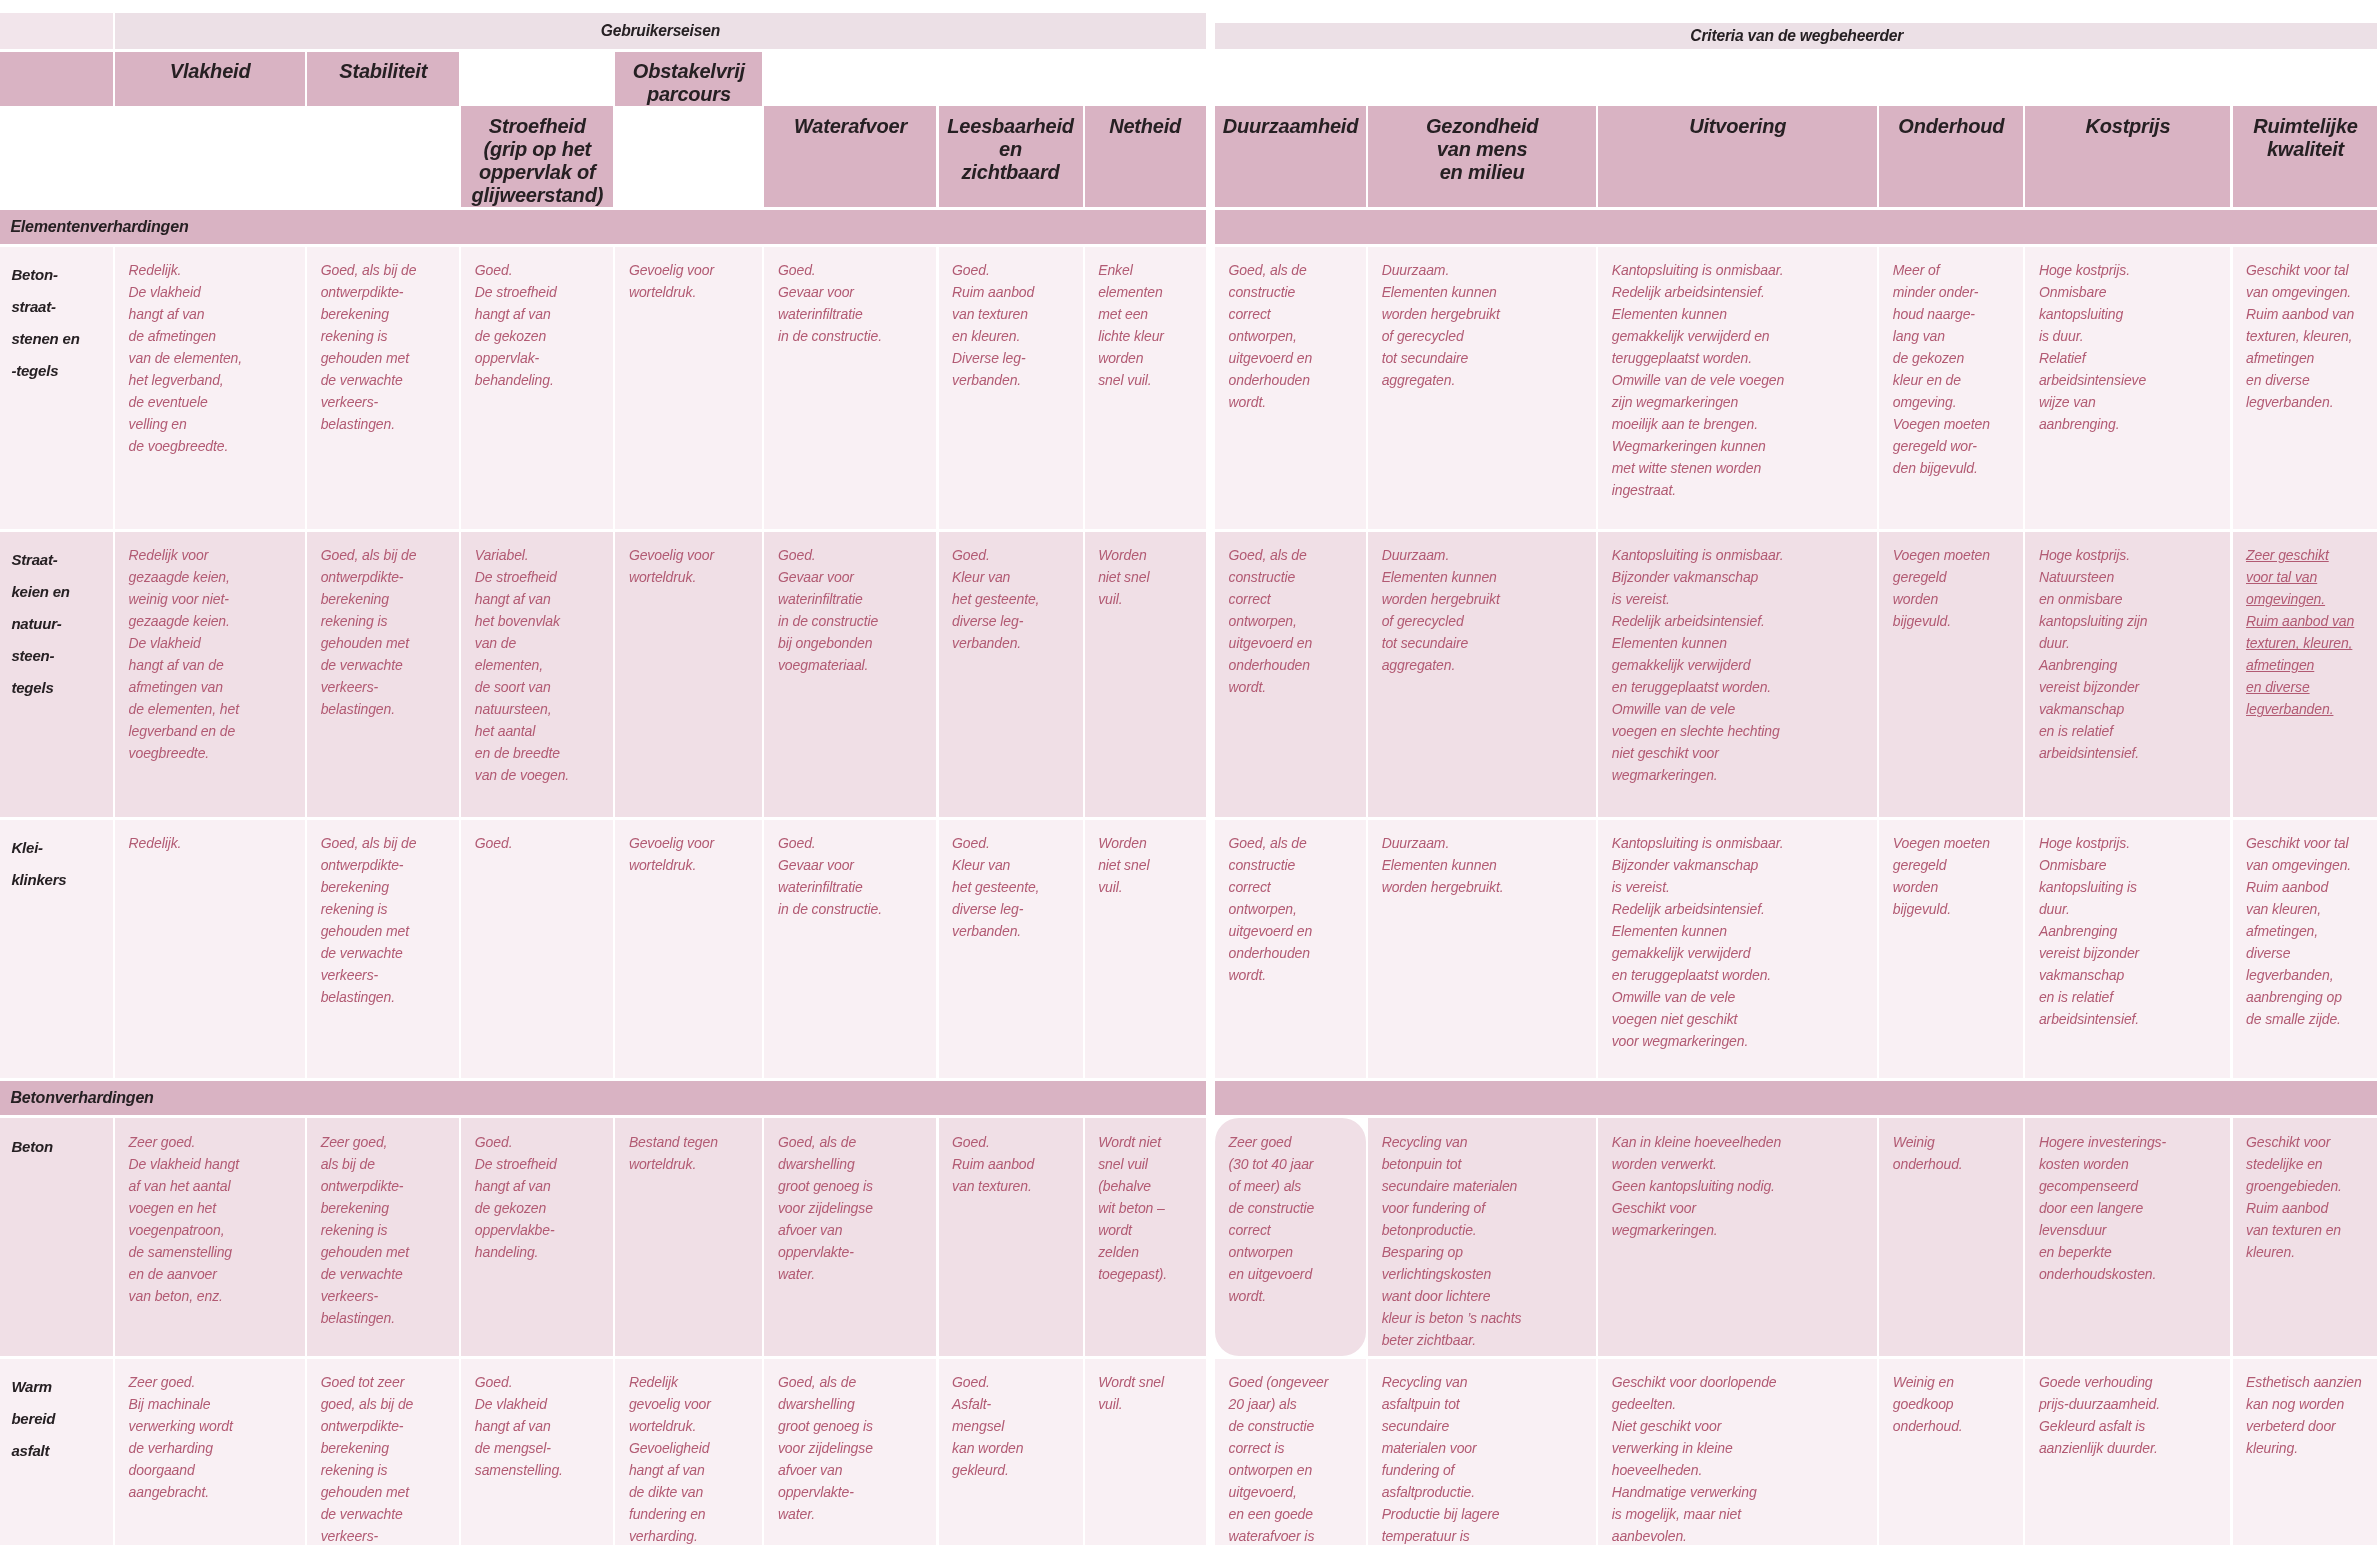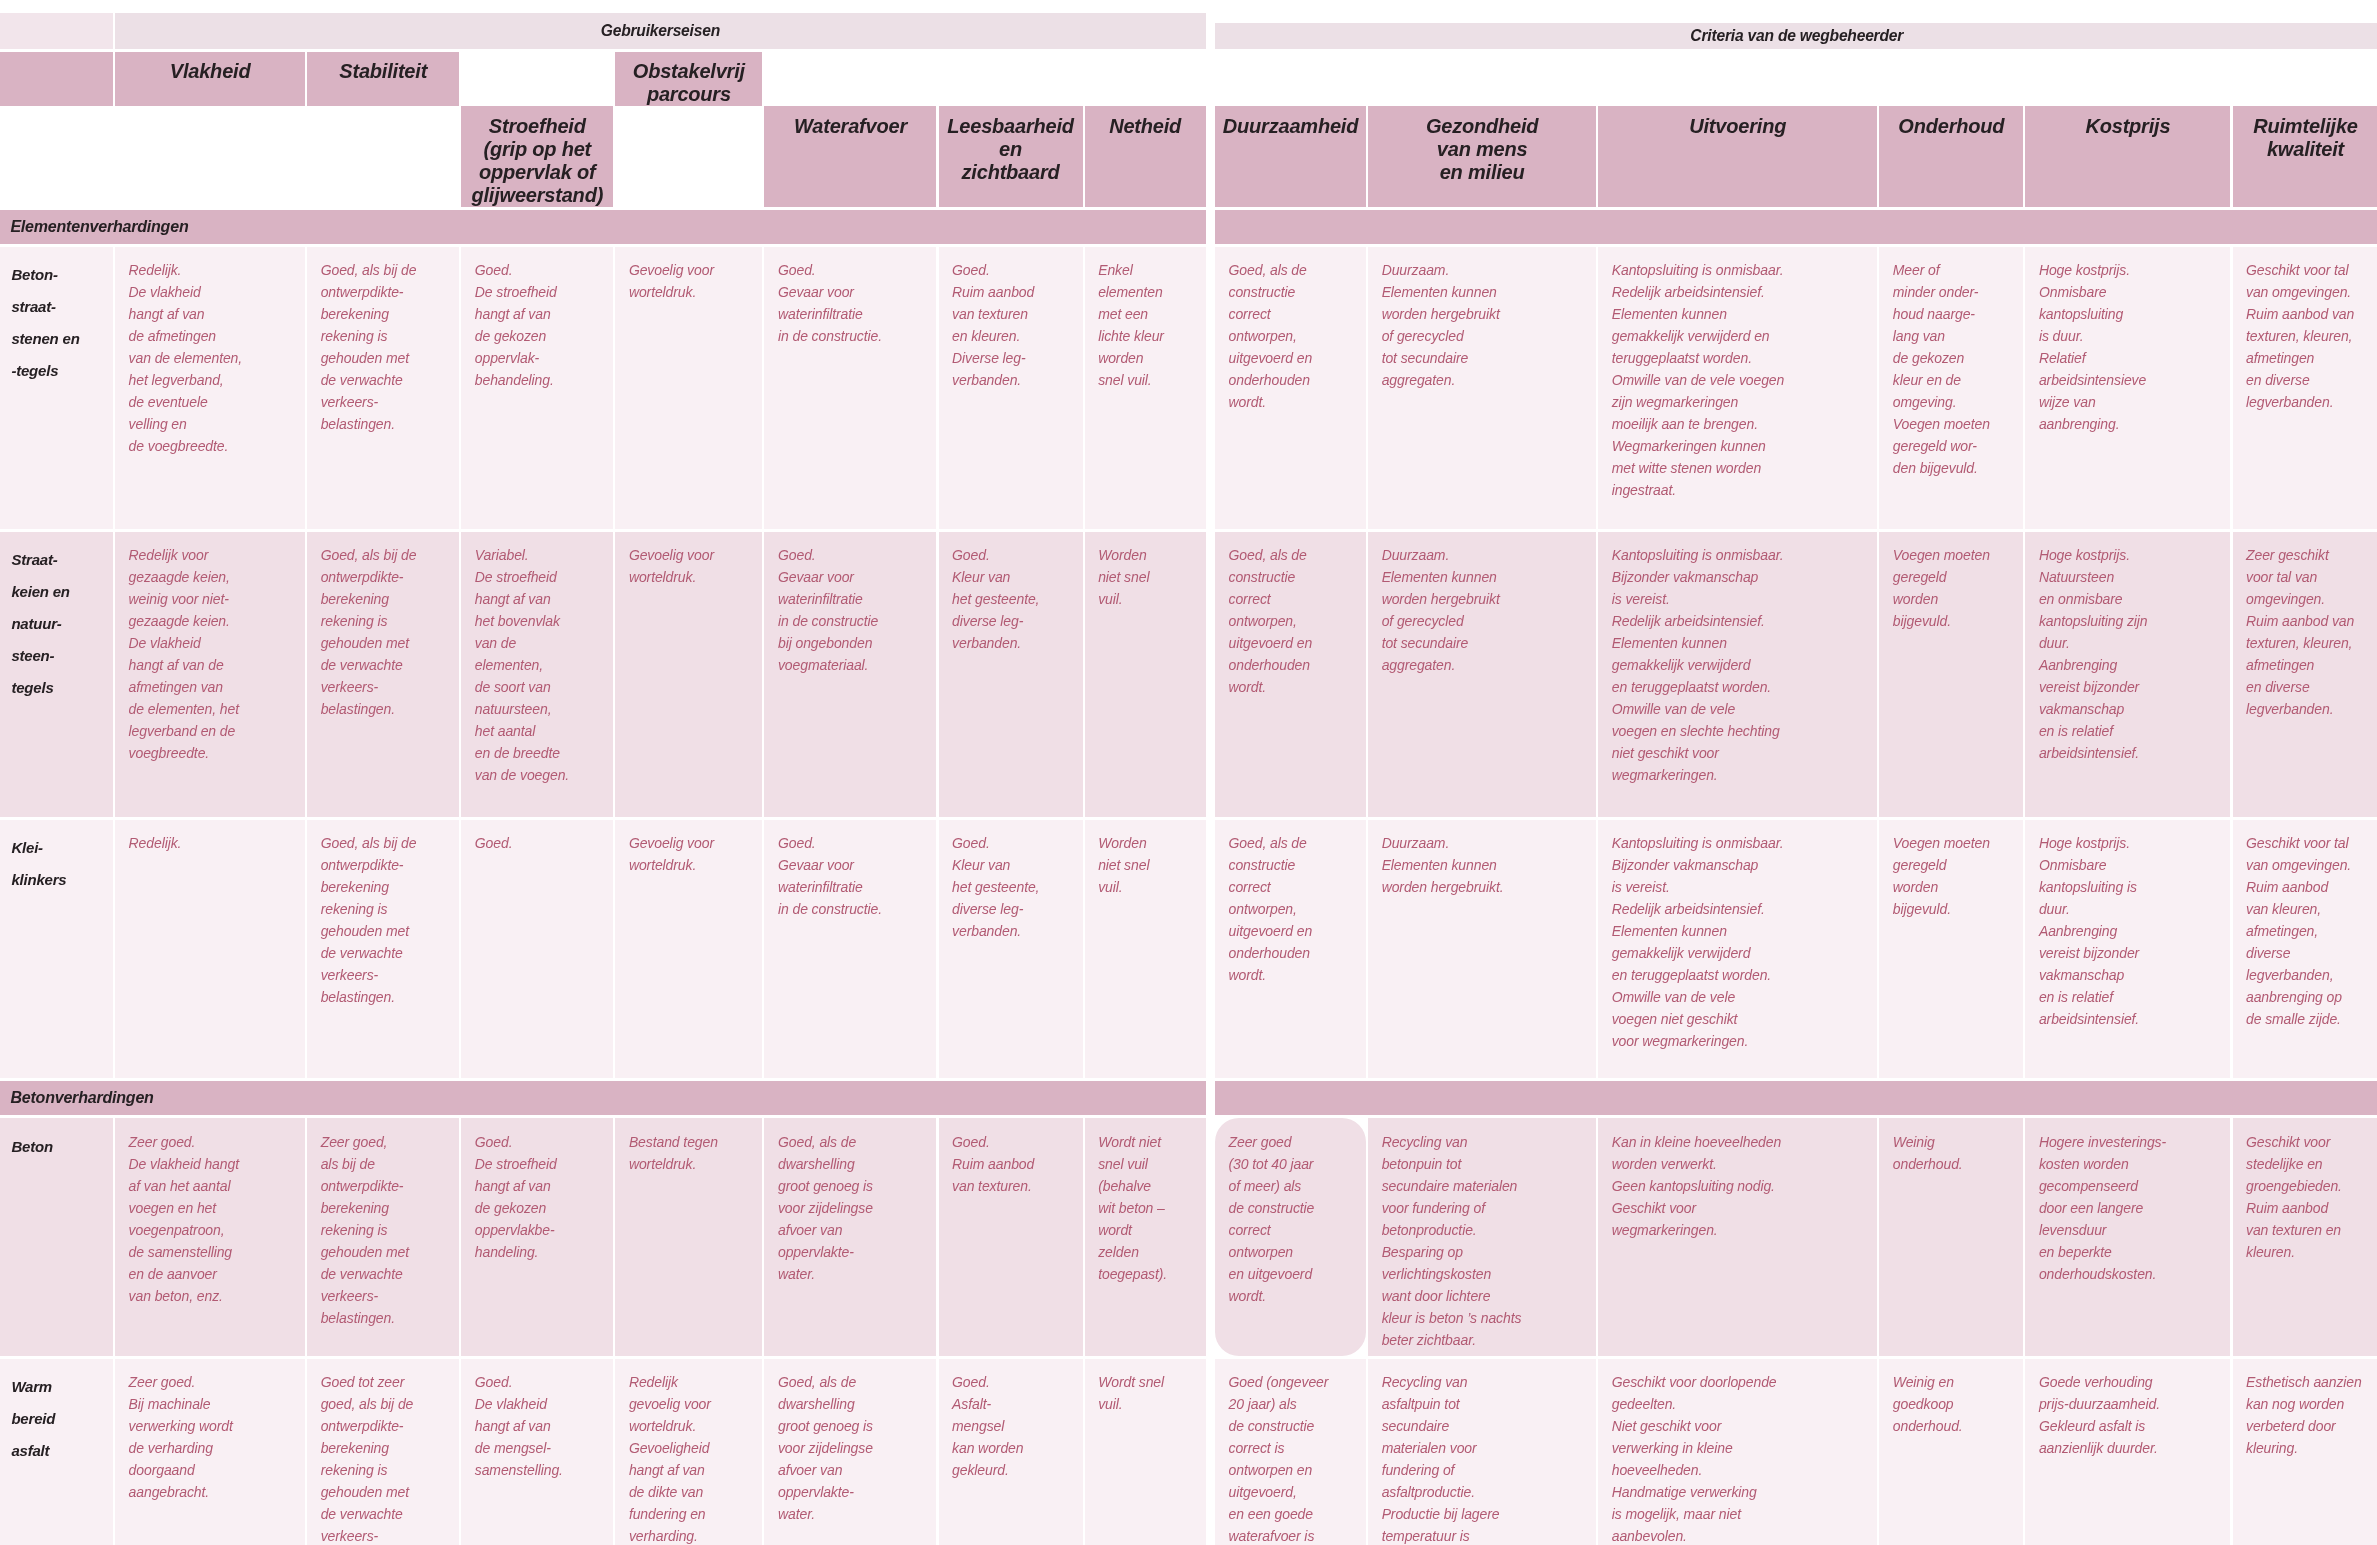--- a/index.html
+++ b/index.html
@@ -261,21 +261,21 @@
         <div class="cell" style="grid-column: 14;">Hoge kostprijs.
 Natuursteen
 en onmisbare
 kantopsluiting zijn
 duur.
 Aanbrenging
 vereist bijzonder
 vakmanschap
 en is relatief
 arbeidsintensief.</div>
-        <div class="cell" style="grid-column: 15;">Zeer geschikt
+        <div class="cell" style="grid-column: 15; text-decoration: underline;">Zeer geschikt
 voor tal van
 omgevingen.
 Ruim aanbod van
 texturen, kleuren,
 afmetingen
 en diverse
 legverbanden.</div>
       </div>
       <div class="t-row data-row light" style="min-height: 258px;">
         <div class="label-cell">Klei-

